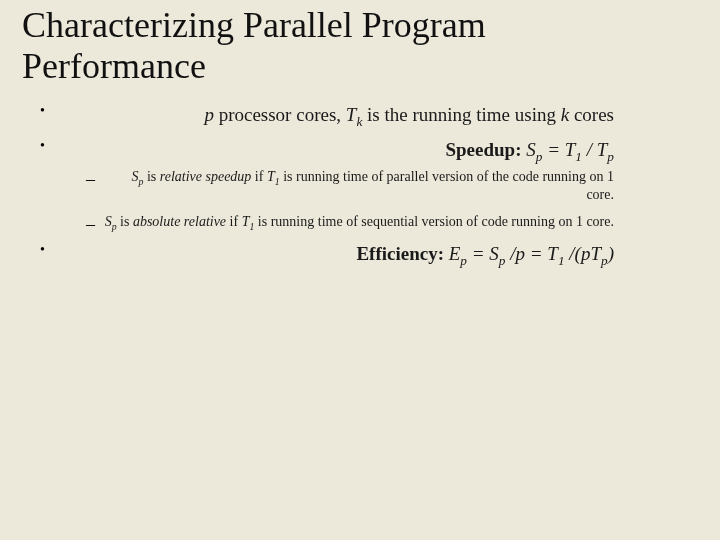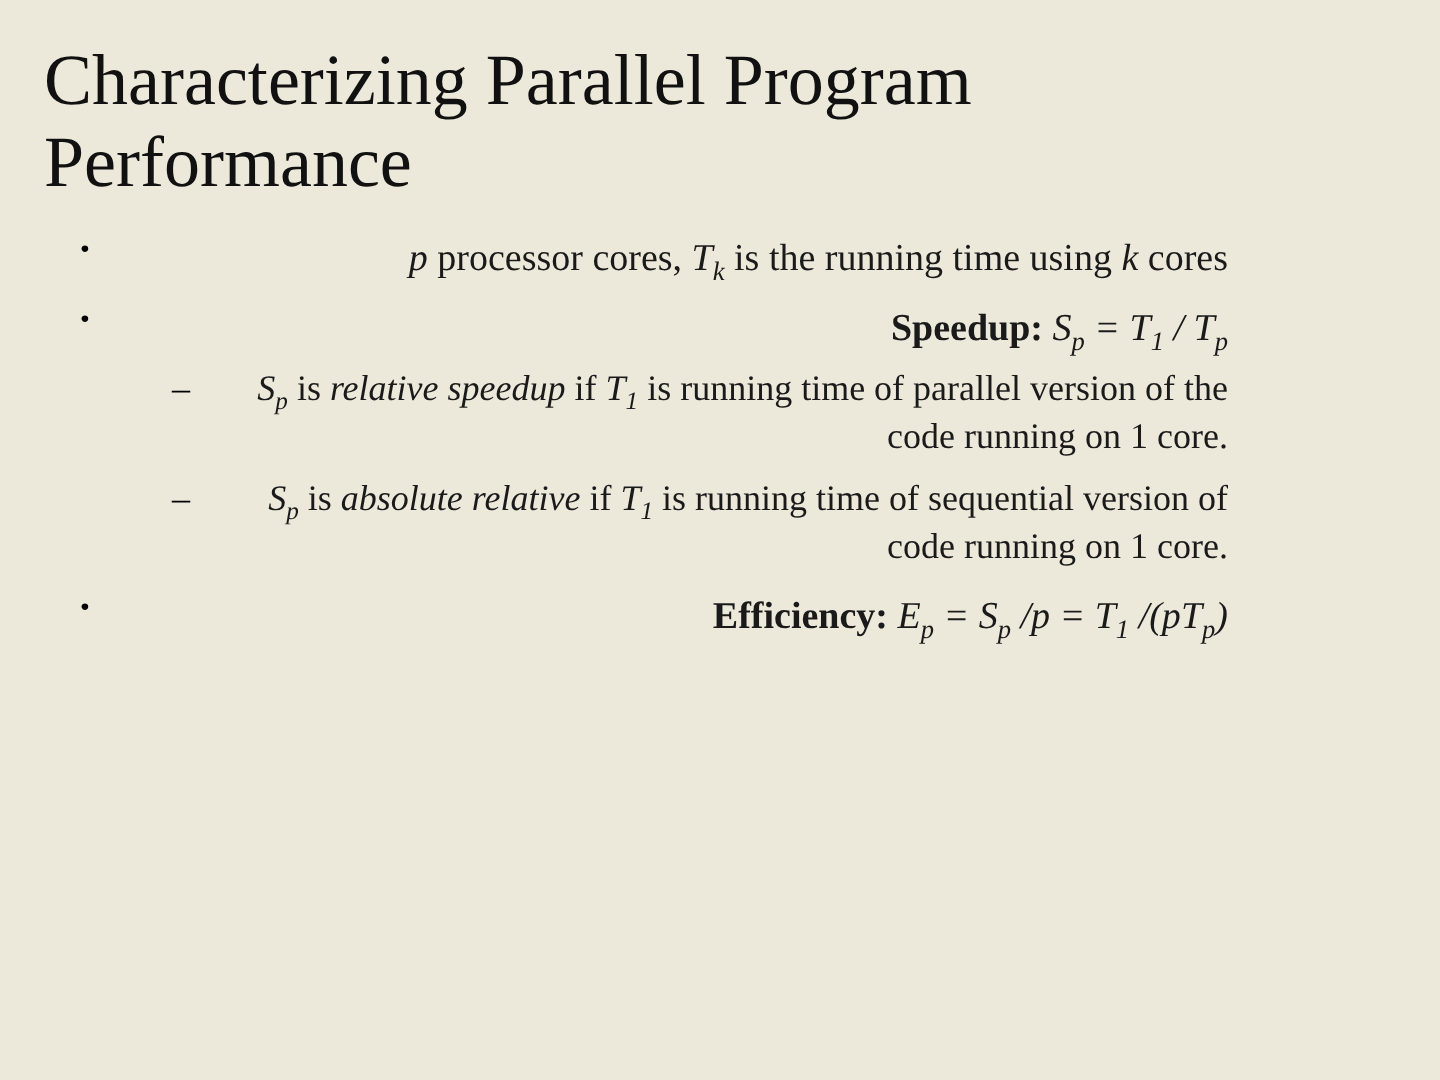--- a/index.html
+++ b/index.html
@@ -8,21 +8,21 @@
     width: 720px;
     height: 540px;
     background: #ece8da;
     font-family: "Book Antiqua", "Palatino Linotype", Palatino, Georgia, serif;
     color: #1a1a1a;
   }
   .slide {
     box-sizing: border-box;
     width: 636px;
     height: 540px;
-    padding: 20px 22px 20px 22px;
+    padding: 5px 22px 20px 22px;
   }
   .title {
     font-size: 36px;
     line-height: 1.15;
     font-weight: 400;
     margin: 0 0 14px 0;
     color: #111;
   }
   ul.top {
     list-style: none;
@@ -42,21 +42,21 @@
     position: absolute;
     left: 0;
     top: 0;
     font-size: 14px;
     color: #000;
   }
   ul.sub {
     list-style: none;
     padding: 0 0 0 28px;
     margin: 6px 0 0 0;
-    font-size: 18px;
+    font-size: 14px;
   }
   ul.sub > li {
     position: relative;
     padding-left: 18px;
     margin-bottom: 8px;
   }
   ul.sub > li::before {
     content: "–";
     position: absolute;
     left: 0;

